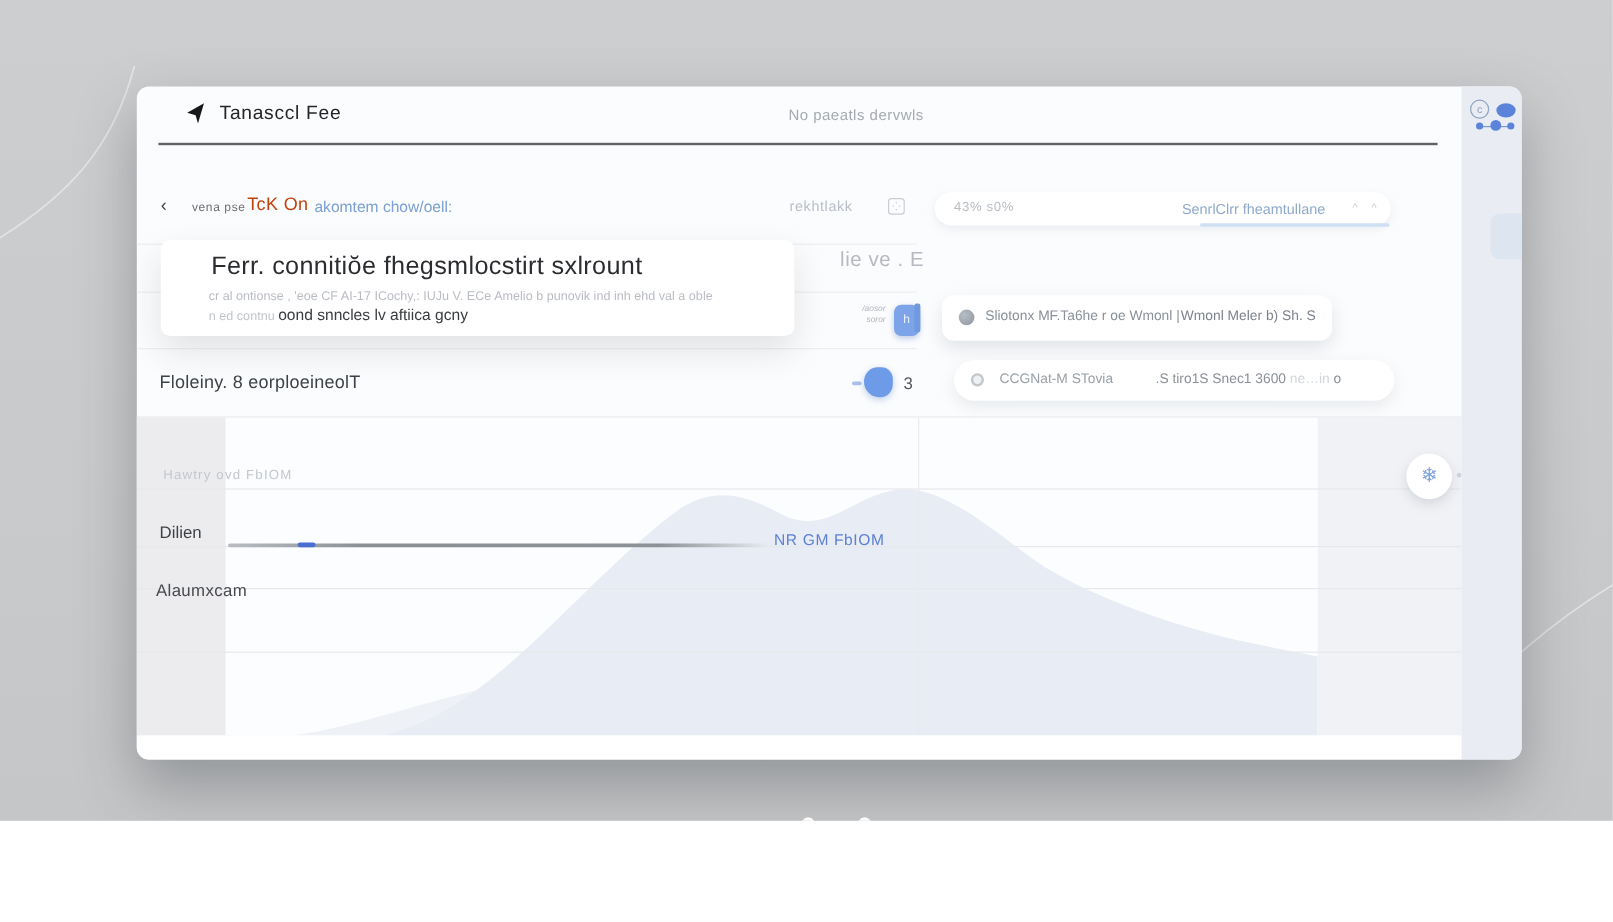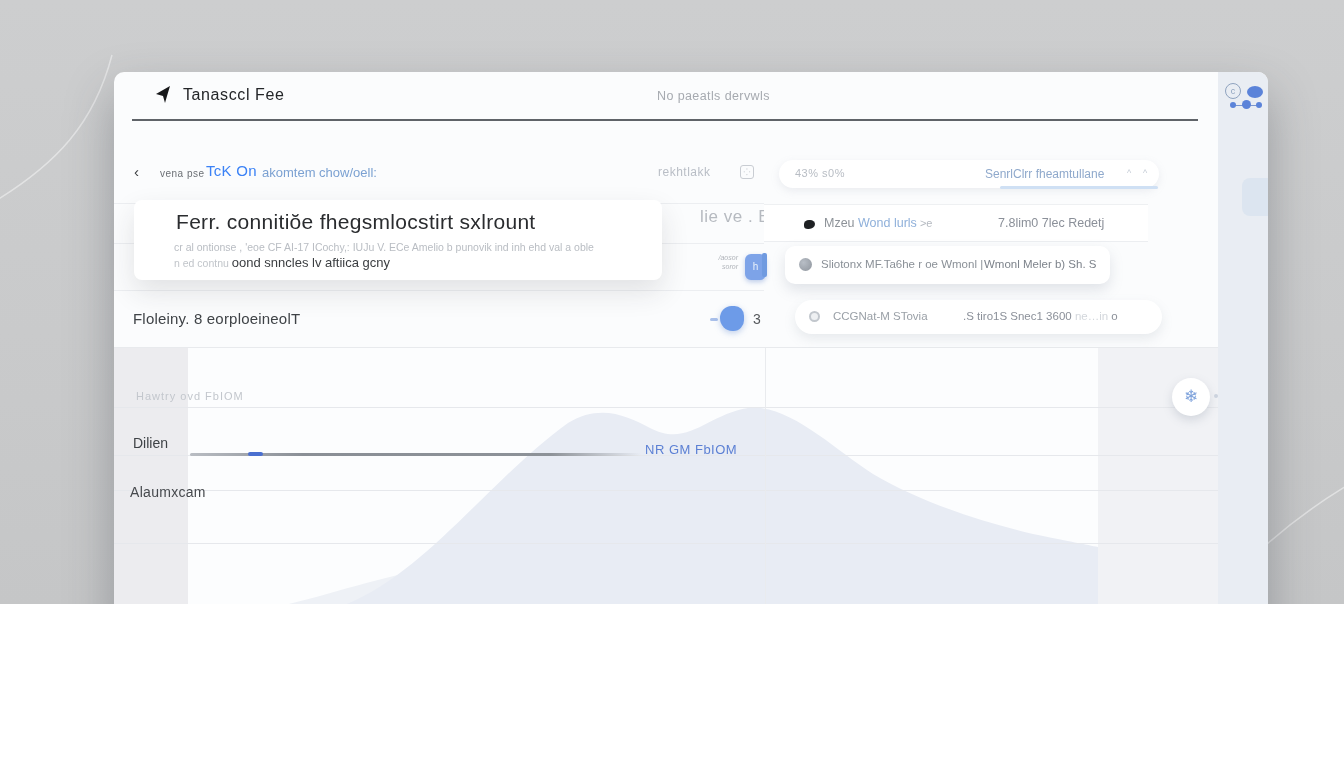--- a/index.html
+++ b/index.html
@@ -1,36 +1,36 @@
 <!DOCTYPE html>
 <html><head>
 <meta charset="utf-8">
 <style>
   * { margin:0; padding:0; box-sizing:border-box; }
   html,body { width:1344px; height:768px; }
   body { font-family:"Liberation Sans", sans-serif; }
-  .stage { position:relative; width:1344px; height:604px; overflow:hidden;
+  .stage { position:relative; width:1344px; height:684px; overflow:hidden;
            background:linear-gradient(180deg,#cdcecf 0%, #c9cacb 55%, #c5c6c7 100%); }
   .abs { position:absolute; }
 
   
   .card { left:114px; top:72px; width:1154px; height:561px; background:#fbfcfd;
           border-radius:10px; box-shadow:0 22px 48px rgba(55,60,68,.35); z-index:2; }
   .rail { left:1104px; top:0; width:50px; height:561px; background:#e9edf3;
           border-radius:0 10px 10px 0; }
 
   
   .hdr-title { left:69px; top:14px; font-size:16px; font-weight:500; letter-spacing:.6px; color:#232528; }
   .hdr-status { left:503px; top:17px; font-size:12.5px; color:#a6aab0; letter-spacing:.4px;margin-left:40px; }
   .hdr-divider { left:18px; top:47px; width:1066px; height:1.5px; background:#5f6368; }
 
   
   .sub-chevron { left:20px; top:91px; font-size:15px; color:#3a3d41; }
   .sub-small { left:46px; top:96px; font-size:10px; color:#6b6f74; letter-spacing:.5px; }
-  .sub-big { left:92px; top:90px; font-size:15px; color:#3b82f6; letter-spacing:.3px; }
+  .sub-big { left:92px; top:90px; font-size:15px; color:#c2410c; letter-spacing:.3px; }
   .sub-link { left:148px; top:93px; font-size:13px; color:#7ba1d2; }
   .sub-right { left:544px; top:93px; font-size:12px; color:#b9bec6; letter-spacing:.5px; }
   .sub-right-icon { left:626px; top:93px; width:14px; height:14px; border:1px solid #c9cdd3; border-radius:3px;
                     color:#c3c7cd; font-size:9px; text-align:center; line-height:12px; }
 
   .row-divider { height:1px; background:#eceef1; }
 
   
   .lp-val1 { left:586px; top:135px; font-size:17px; color:#b6bac0; letter-spacing:.5px; }
   .lp-tiny { left:584px; top:181px; font-size:7px; color:#b0b4ba; line-height:9px; text-align:right; width:40px; font-style:italic; }
@@ -169,25 +169,20 @@
     <div class="abs lp-row3-val">3</div>
 
     <div class="abs rp-pill">
       <span class="rp-pill-left">43% s0%</span>
       <span class="rp-pill-link">SenrlClrr fheamtullane</span>
       <span class="rp-pill-ic" style="left:348px;">^</span>
       <span class="rp-pill-ic" style="left:364px;">^</span>
     </div>
     <div class="abs rp-pill-edge"></div>
 
-    <div class="abs rp-row1">
-      <span class="rp-dot"></span>
-      <span class="rp-name"><span>Mzeu </span><span class="lnk">Wond lurls</span><span class="sfx"> &gt;e</span></span>
-      <span class="rp-val">7.8lim0 7lec Redetj</span>
-    </div>
 
     <div class="abs rp-accent"></div>
     <div class="abs rp-row2">
       <span class="globe"></span>
       <span class="rp2-name">Sliotonx MF.Ta6he r oe Wmonl |</span>
       <span class="rp2-val">Wmonl Meler b) Sh. S</span>
     </div>
 
     <div class="abs rp-row3">
       <span class="ring"></span>

